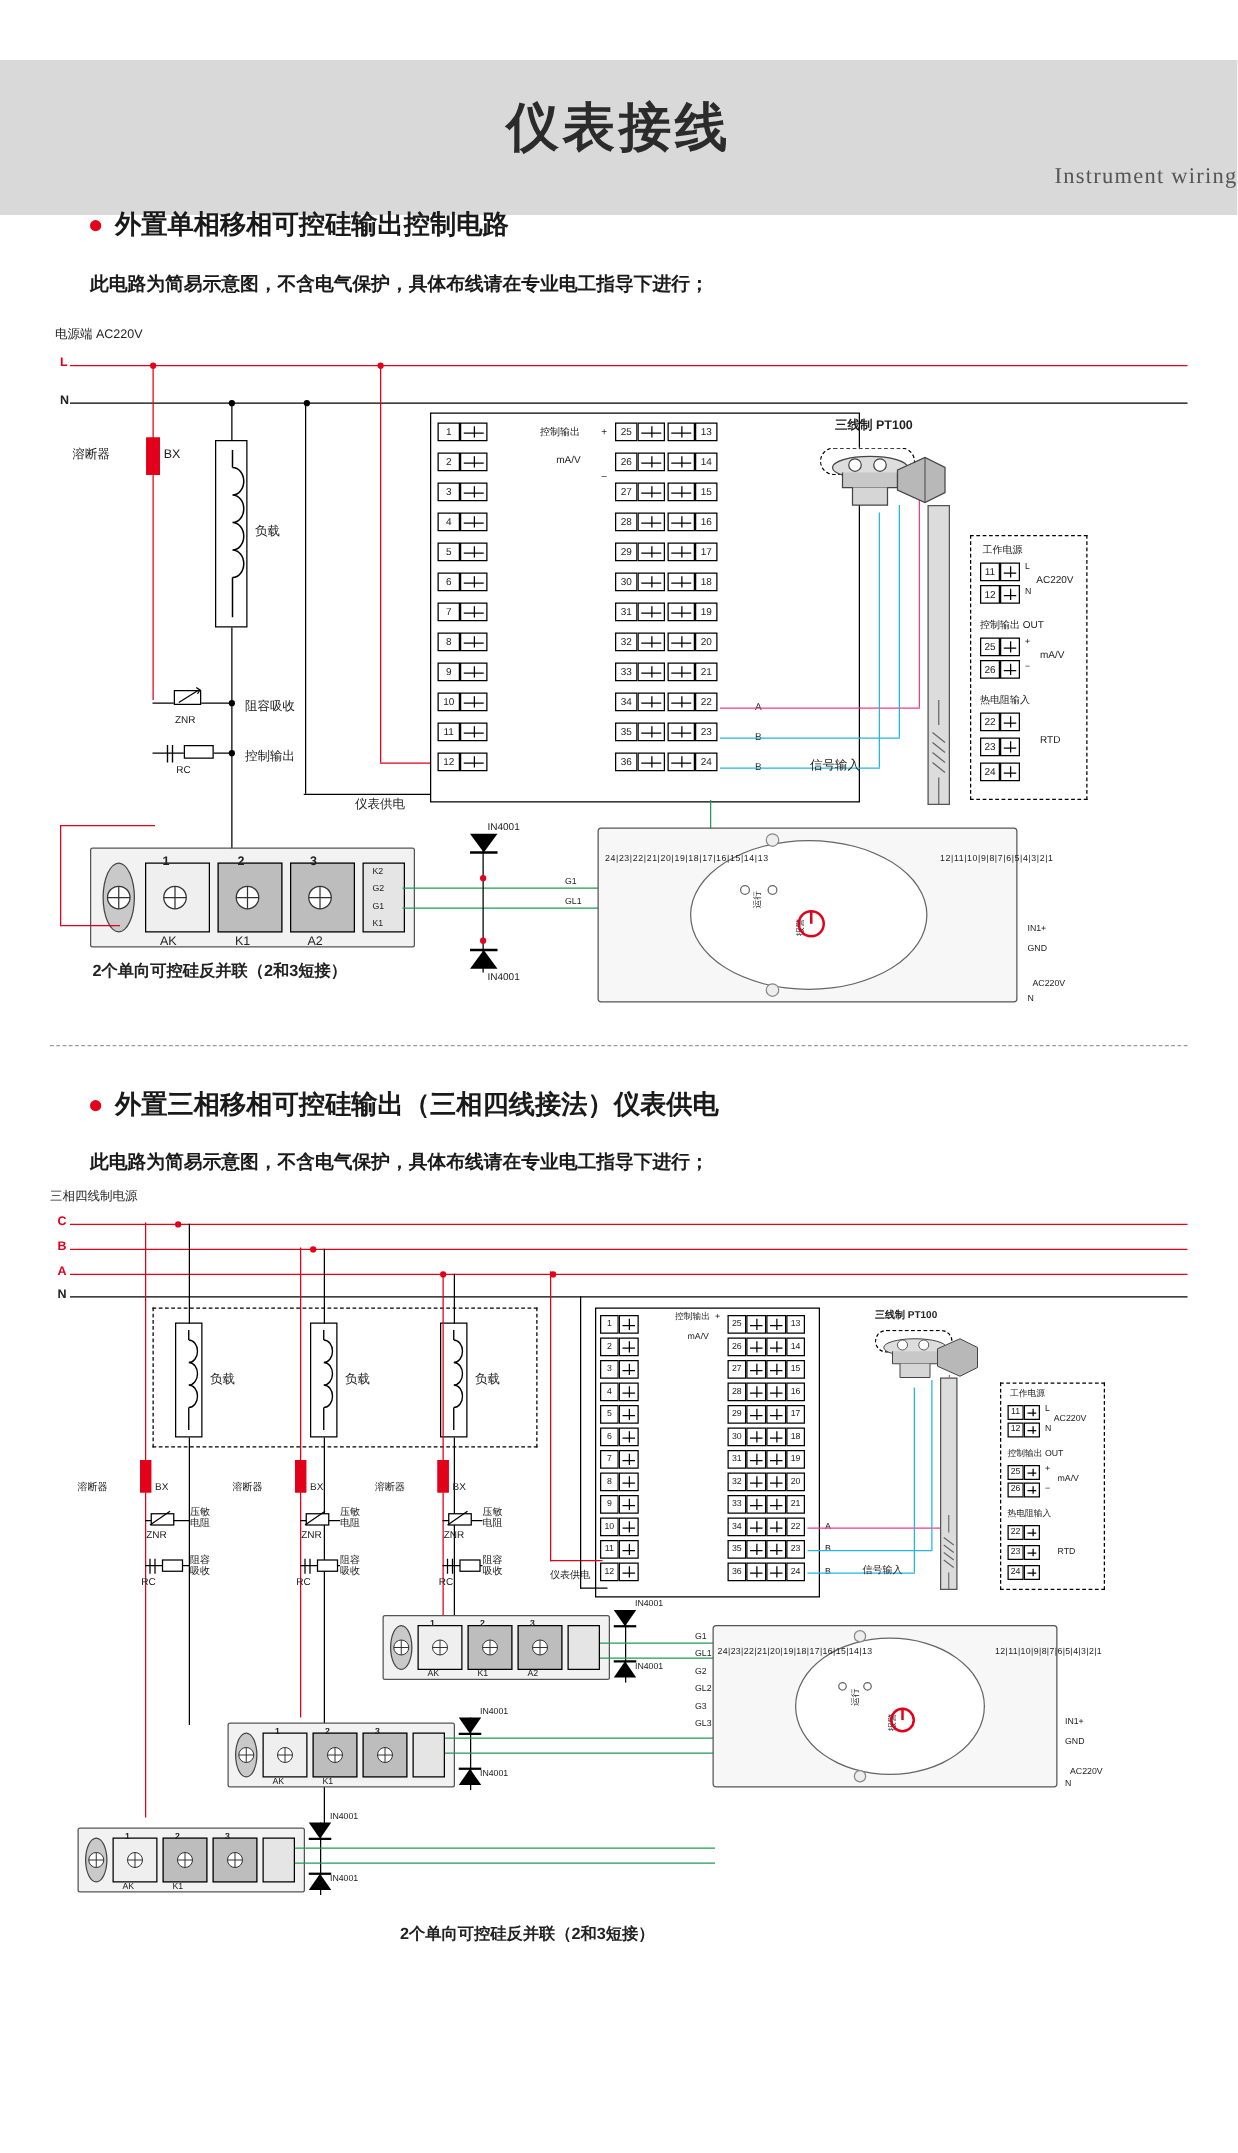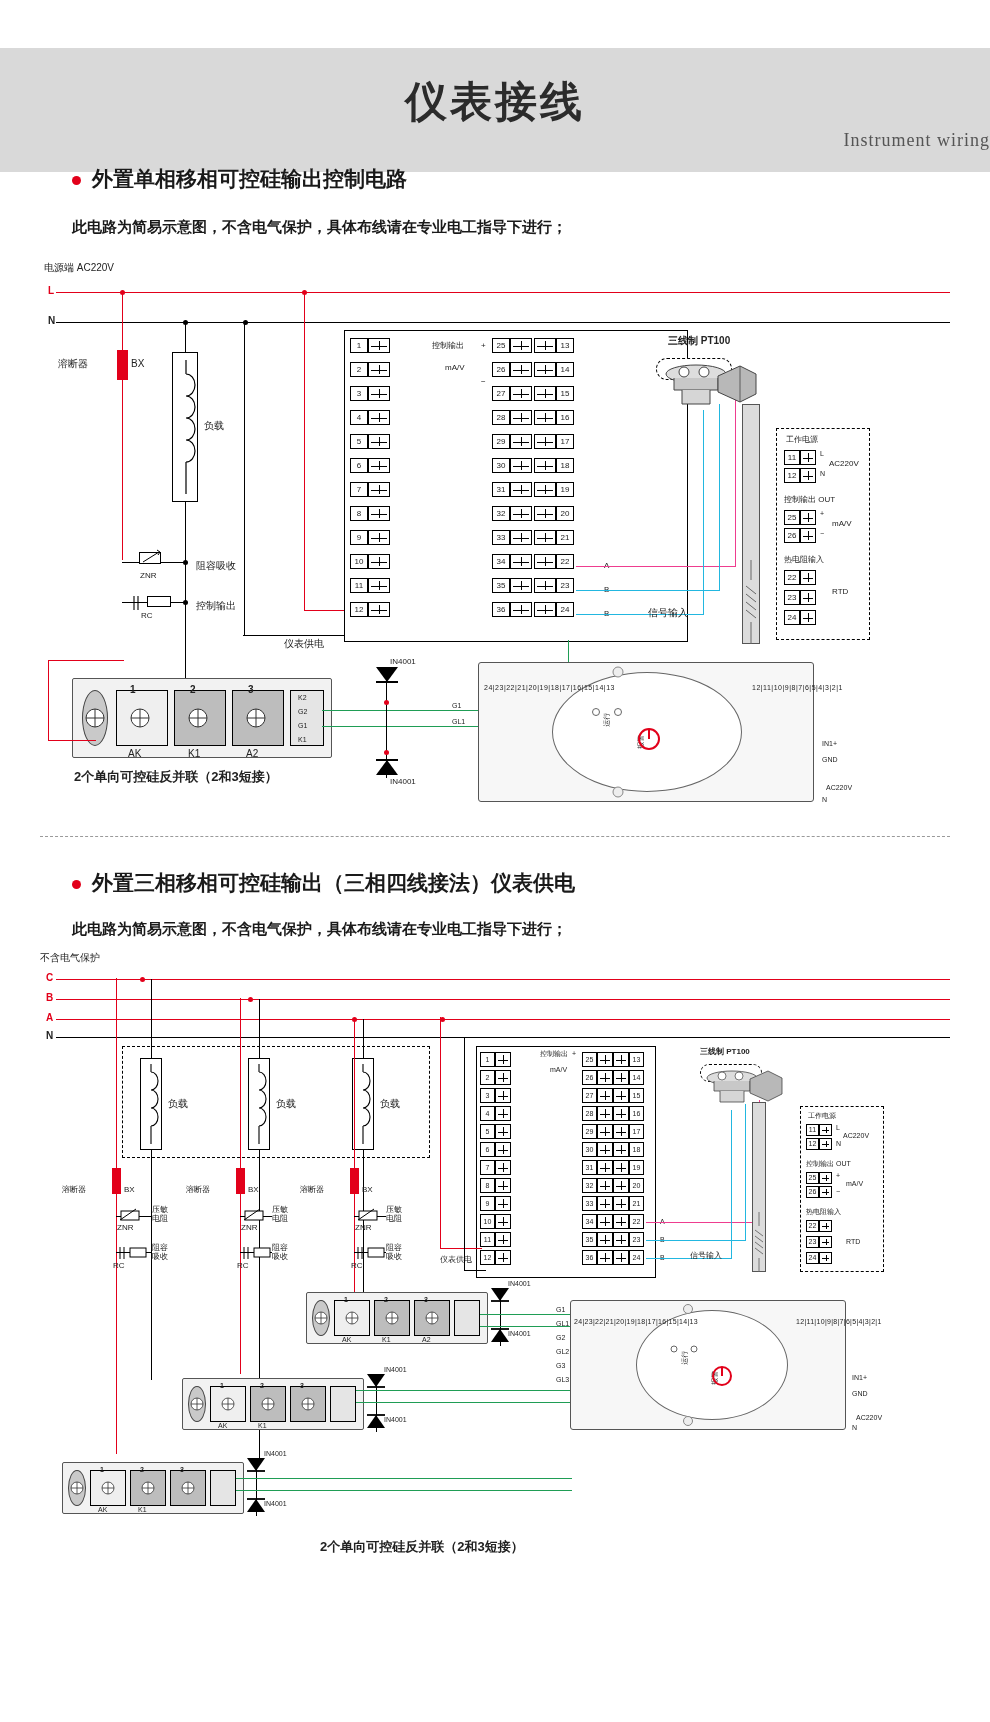--- a/index.html
+++ b/index.html
@@ -449,21 +449,21 @@
 <div class="lbl xs" style="left:826px; top:784px;">AC220V</div>
 <div class="lbl xs" style="left:822px; top:796px;">N</div>
 <div class="wire green h" style="left:570px; top:640px; width:0;"></div>
 
 <div class="divider" style="top:836px;"></div>
 
 <div class="bullet" style="left:72px; top:880px;"></div>
 <div class="section-title" style="left:92px; top:869px;">外置三相移相可控硅输出（三相四线接法）仪表供电</div>
 <div class="section-note" style="left:72px; top:920px;">此电路为简易示意图，不含电气保护，具体布线请在专业电工指导下进行；</div>
 
-<div class="lbl" style="left:40px; top:952px;">不含电气保护</div>
+<div class="lbl" style="left:40px; top:952px;">三相四线制电源</div>
 
 <div class="lbl b red" style="left:46px; top:972px;">C</div>
 <div class="lbl b red" style="left:46px; top:992px;">B</div>
 <div class="lbl b red" style="left:46px; top:1012px;">A</div>
 <div class="lbl b" style="left:46px; top:1030px;">N</div>
 
 <div class="wire red h" style="left:56px; top:979px; width:894px;"></div>
 <div class="wire red h" style="left:56px; top:999px; width:894px;"></div>
 <div class="wire red h" style="left:56px; top:1019px; width:894px;"></div>
 <div class="wire h" style="left:56px; top:1037px; width:894px;"></div>

